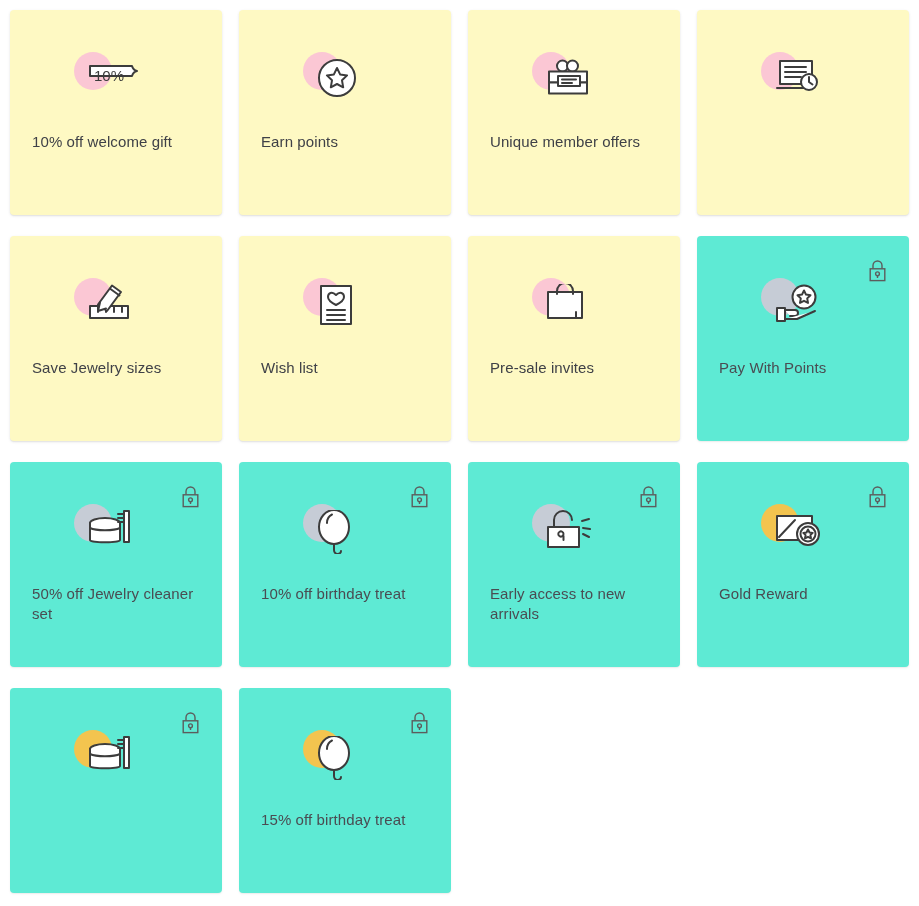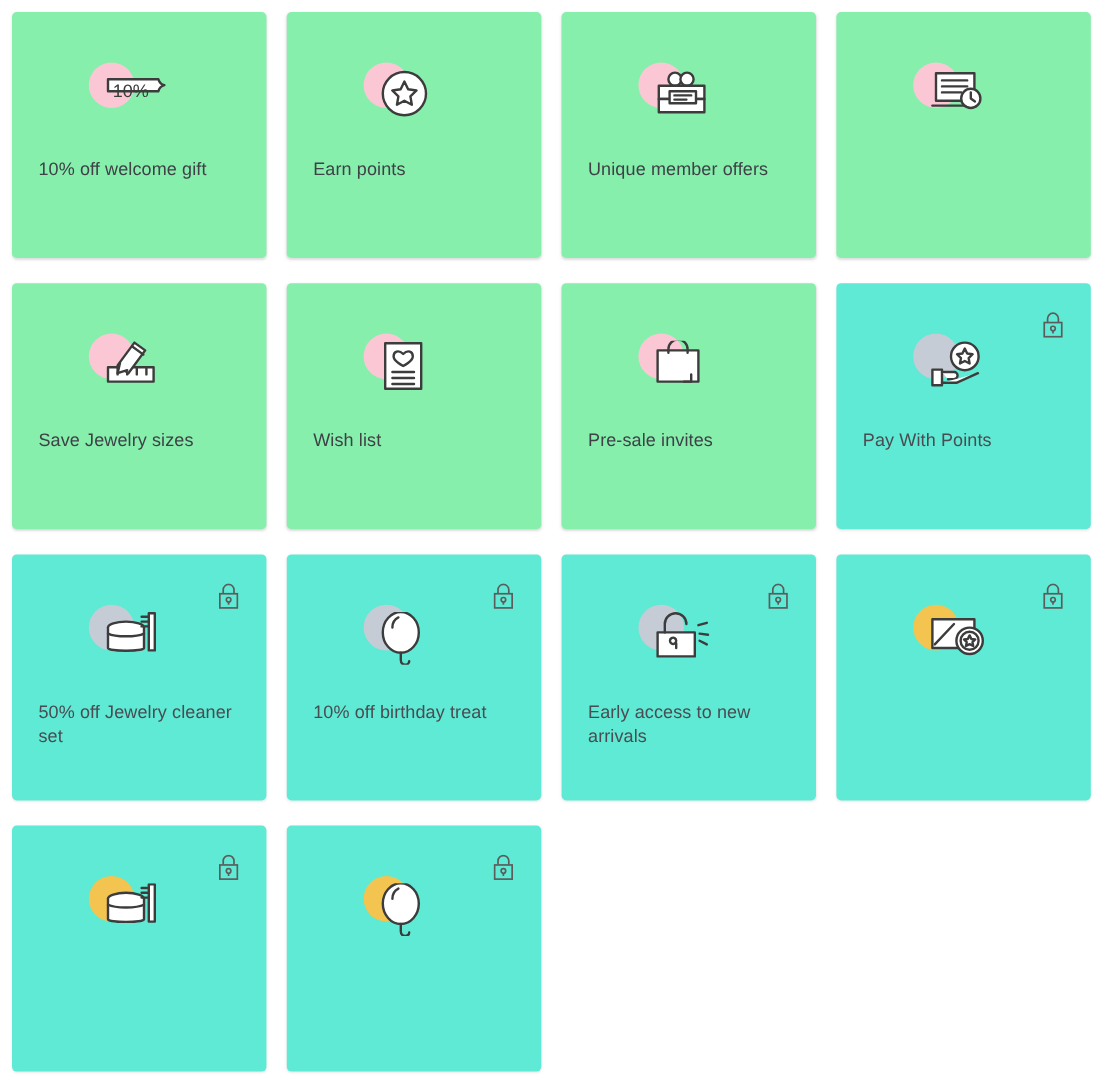--- a/index.html
+++ b/index.html
@@ -27,21 +27,21 @@
     grid-auto-rows: 205px;
     column-gap: 17px;
     row-gap: 21px;
     align-content: start;
   }
 
   .benefit-card {
     position: relative;
     box-sizing: border-box;
     border-radius: 4px;
-    background: #86efac;
+    background: #fef9c3;
     box-shadow: 0 1px 3px rgba(0,0,0,0.10), 0 1px 1px rgba(0,0,0,0.045);
     display: flex;
     flex-direction: column;
     align-items: center;
     padding-top: 42px;
     overflow: hidden;
   }
   .benefit-card.locked {
     background: #5eead4;
     box-shadow: 0 1px 3px rgba(0,0,0,0.055), 0 1px 1px rgba(0,0,0,0.03);
@@ -289,20 +289,21 @@
         <span class="glyph">
           <svg width="46" height="38" viewBox="0 0 46 38" fill="none" stroke="#3c3c3c" stroke-width="2" stroke-linecap="round" stroke-linejoin="round">
             <rect x="2" y="6" width="35" height="24" fill="#fff"></rect>
             <path d="M4 27 L20 10"></path>
             <circle cx="33" cy="24" r="11" fill="#fff"></circle>
             <circle cx="33" cy="24" r="7.5" fill="#fff"></circle>
             <path d="M33 19.5 l1.5 3 3.2 .4 -2.3 2.2 .6 3.2 -3-1.5 -3 1.5 .6-3.2 -2.3-2.2 3.2-.4 Z" fill="#fff"></path>
           </svg>
         </span>
       </div>
+      <div class="card-label">Gold Reward</div>
       <span class="lock-icon">
         <svg width="17" height="22" viewBox="0 0 17 22" fill="none" stroke="#5c5c5c" stroke-width="1.4">
           <path d="M4 8.5 V5.5 a4.5 4.5 0 0 1 9 0 v3"></path>
           <rect x="1.2" y="8.8" width="14.6" height="11.8" fill="none"></rect>
           <circle cx="8.5" cy="13.8" r="1.9"></circle>
           <path d="M8.5 15.4 V18"></path>
         </svg>
       </span>
     </div>
     <div class="benefit-card locked">
@@ -331,20 +332,21 @@
       <div class="card-icon">
         <span class="blob gold"></span>
         <span class="glyph">
           <svg width="36" height="44" viewBox="0 0 36 44" fill="none" stroke="#3c3c3c" stroke-width="2" stroke-linecap="round" stroke-linejoin="round">
             <ellipse cx="17" cy="17" rx="15" ry="17" fill="#fff"></ellipse>
             <path d="M10 13 c0-4 2-7 5-8.5"></path>
             <path d="M17 34 v6 c0 5 7 5 7 1"></path>
           </svg>
         </span>
       </div>
+      <div class="card-label">15% off birthday treat</div>
       <span class="lock-icon">
         <svg width="17" height="22" viewBox="0 0 17 22" fill="none" stroke="#5c5c5c" stroke-width="1.4">
           <path d="M4 8.5 V5.5 a4.5 4.5 0 0 1 9 0 v3"></path>
           <rect x="1.2" y="8.8" width="14.6" height="11.8" fill="none"></rect>
           <circle cx="8.5" cy="13.8" r="1.9"></circle>
           <path d="M8.5 15.4 V18"></path>
         </svg>
       </span>
     </div>
     <div class="spacer-cell"></div>

